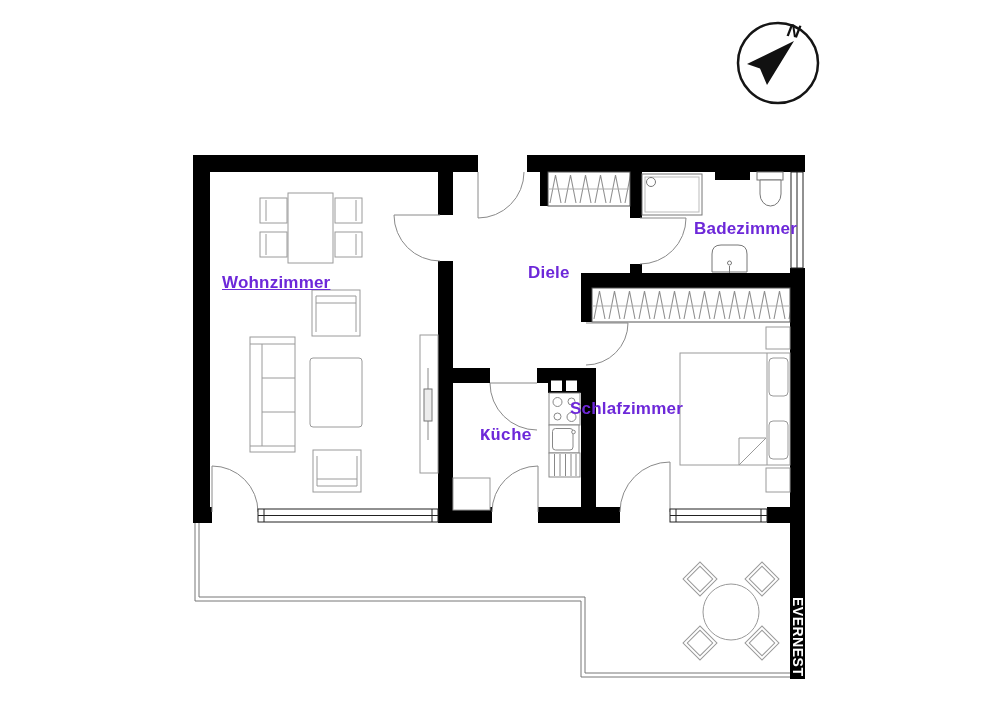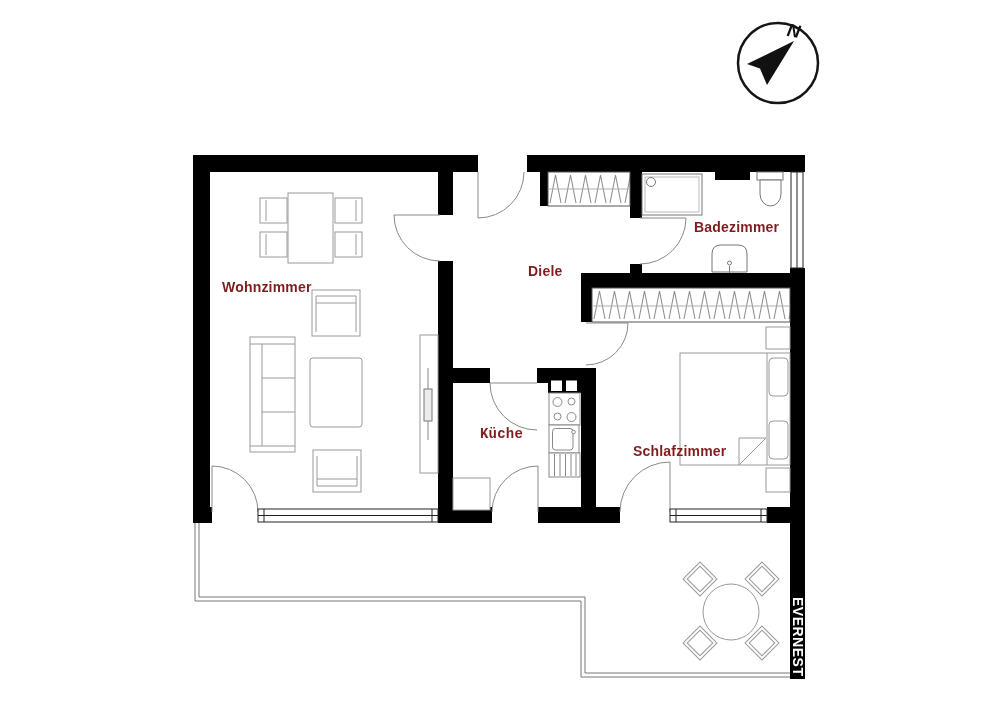--- a/index.html
+++ b/index.html
@@ -2,21 +2,21 @@
 <html><head>
 <meta charset="utf-8">
 <style>
   html,body{margin:0;padding:0;background:#fff;}
   #canvas{
     position:relative;width:1000px;height:707px;background:#ffffff;overflow:hidden;
     font-family:"Liberation Sans", sans-serif;
   }
   .wall{position:absolute;background:#000;}
   .room-label{
-    position:absolute;font-size:14px;font-weight:bold;color:#7f1d1d;
+    position:absolute;font-size:17px;font-weight:bold;color:#6d28d9;
     white-space:nowrap;letter-spacing:0.2px;z-index:30;
   }
   #plan-svg{position:absolute;left:0;top:0;z-index:10;}
   .walls{z-index:20;}
   #evernest-bar{
     position:absolute;left:790px;top:523px;width:15px;height:156px;background:#000;z-index:25;
   }
   #evernest-text{
     writing-mode:vertical-rl;display:block;height:100%;width:100%;box-sizing:border-box;
     text-align:end;padding-bottom:3px;color:#fff;font-size:14px;font-weight:bold;
@@ -256,25 +256,25 @@
     <div class="wall" style="left:537px;top:368px;width:46px;height:15px;"></div>
     <div class="wall" style="left:581px;top:368px;width:15px;height:155px;"></div>
     <div class="wall" style="left:581px;top:273px;width:224px;height:15px;"></div>
     <div class="wall" style="left:581px;top:288px;width:11px;height:34px;"></div>
     <div class="wall" style="left:630px;top:155px;width:12px;height:63px;"></div>
     <div class="wall" style="left:630px;top:264px;width:12px;height:9px;"></div>
     <div class="wall" style="left:715px;top:172px;width:35px;height:8px;"></div>
     <div class="wall" style="left:540px;top:172px;width:8px;height:34px;"></div>
   </div>
 
-  <div class="room-label" style="left:222px;top:279px;">Wohnzimmer</div>
+  <div class="room-label" style="left:222px;top:273px;text-decoration:underline;">Wohnzimmer</div>
   <div class="room-label" style="left:504px;top:263px;padding-left:24px;">Diele</div>
   <div class="room-label" style="left:480px;top:426px;font-family:Liberation Mono, monospace;">Küche</div>
   <div class="room-label" style="left:694px;top:219px;">Badezimmer</div>
-  <div class="room-label" style="left:633px;top:399px;margin-top:44px;">Schlafzimmer</div>
+  <div class="room-label" style="left:570px;top:399px;">Schlafzimmer</div>
 
   <div id="compass-n">N</div>
 
   <div id="evernest-bar">
     <span id="evernest-text">EVERNEST</span>
   </div>
 
 </div>
 
 </body></html>

